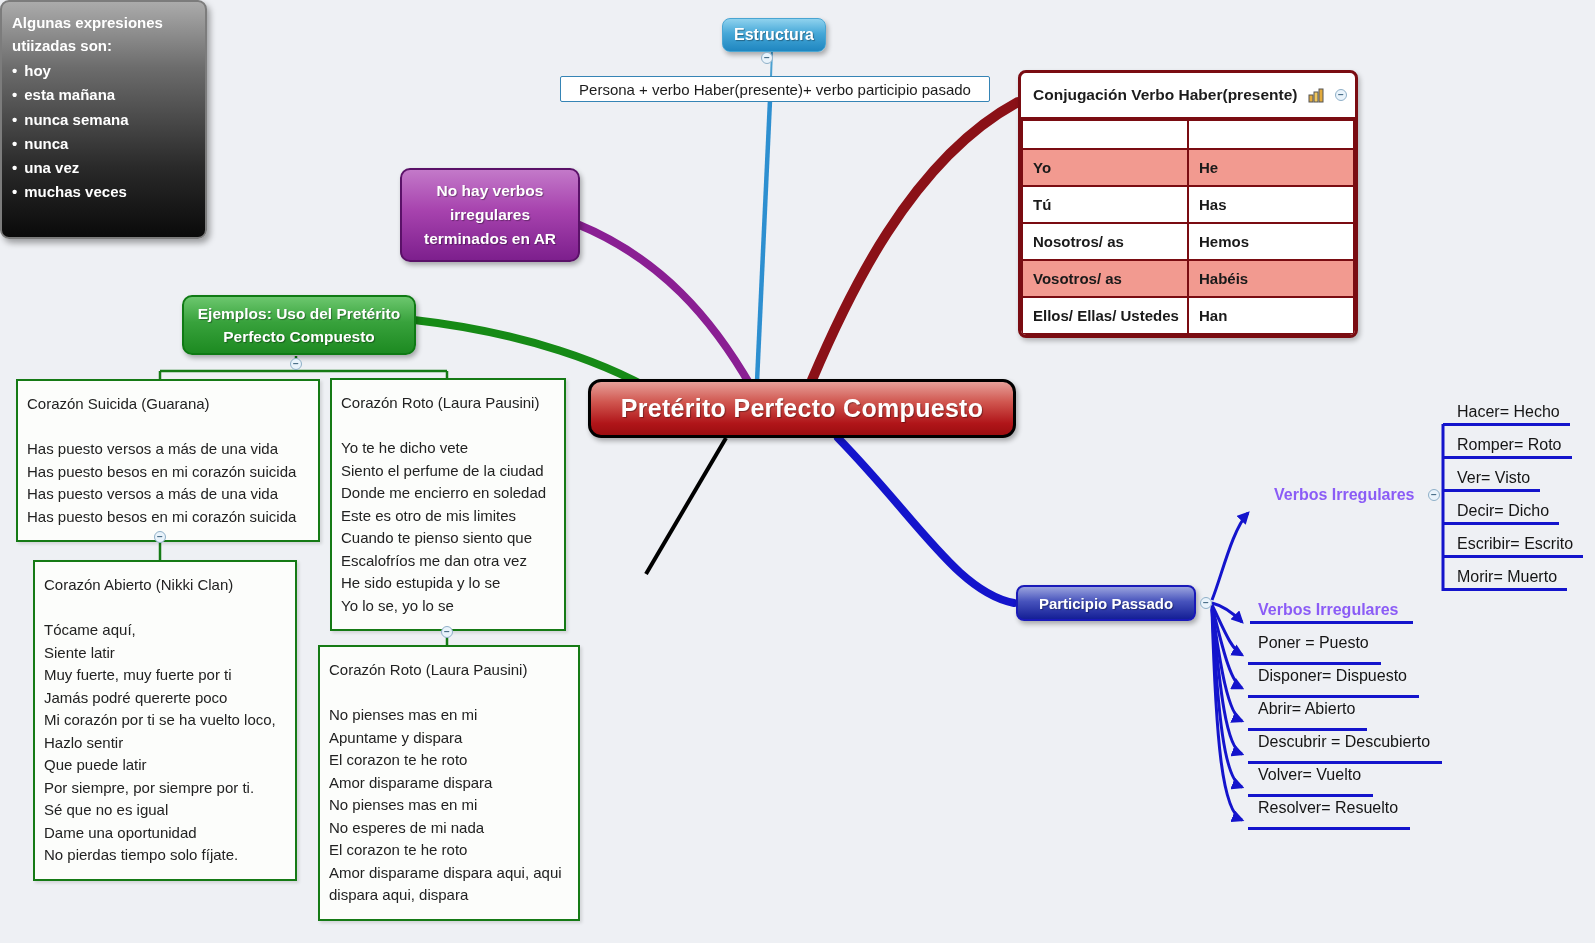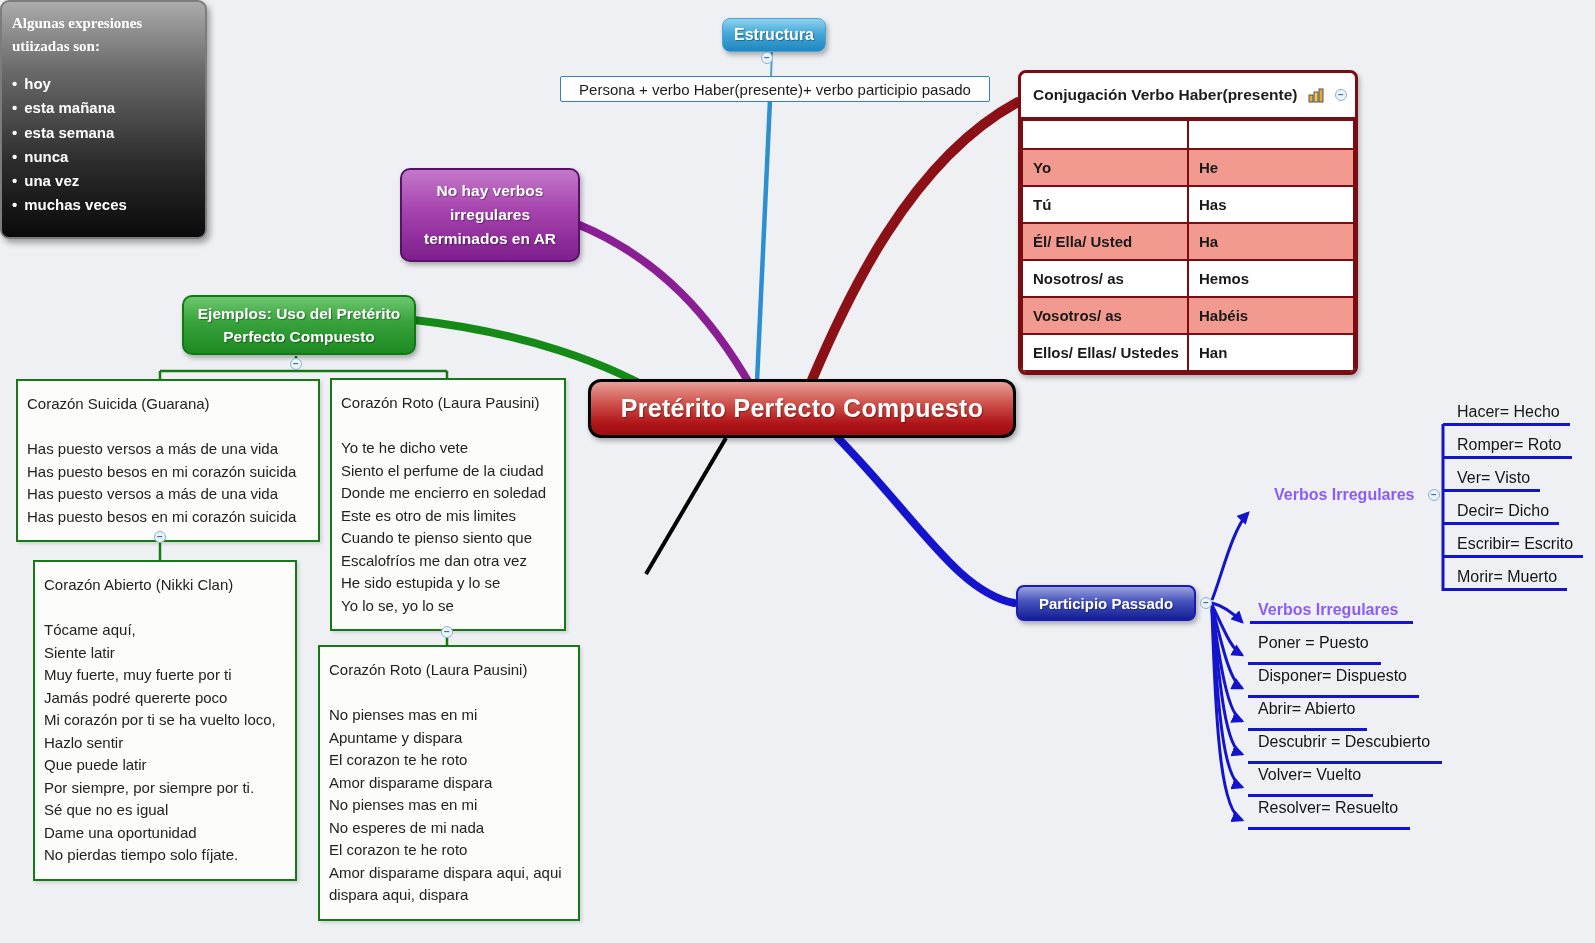--- a/index.html
+++ b/index.html
@@ -54,21 +54,21 @@
     font-size:15px;border-radius:8px;border:2px solid #1a1ab8;
     background:linear-gradient(#9aa3de 0%,#4753bc 45%,#141f96 100%);
   }
   .node-black{
     left:612px;top:575px;width:183px;height:215px;
     border-radius:9px;border:2px solid #7c7c7c;
     background:linear-gradient(#ababab 0%,#6c6c6c 28%,#2a2a2a 70%,#0a0a0a 100%);
     color:#fff;font-weight:bold;font-size:15px;text-align:left;
     display:block;padding:10px 10px;z-index:2;box-shadow:3px 4px 6px rgba(0,0,0,.35);
   }
-  .node-black .ttl{white-space:pre-line;line-height:1.5;margin-bottom:15px;font-family:Liberation Serif, serif;}
+  .node-black .ttl{white-space:pre-line;line-height:1.5;margin-bottom:2px;}
   .node-black .bl{display:flex;gap:7px;line-height:1.62;}
   
   .lyric-box{
     position:absolute;z-index:2;box-sizing:border-box;
     background:#fcfdfb;border:2px solid #157a15;
     color:#222;font-size:15px;line-height:1.5;
     padding:12px 9px;white-space:pre-line;
     box-shadow:2px 2px 3px rgba(0,0,0,.12);
   }
   .box-suicida{left:16px;top:379px;width:304px;}
@@ -179,24 +179,20 @@
         <td></td>
           </tr>
       <tr class="pink">
         <td>Yo</td>
         <td>He</td>
           </tr>
       <tr>
         <td>Tú</td>
         <td>Has</td>
           </tr>
-      <tr class="pink">
-        <td>Él/ Ella/ Usted</td>
-        <td>Ha</td>
-          </tr>
       <tr>
         <td>Nosotros/ as</td>
         <td>Hemos</td>
           </tr>
       <tr class="pink">
         <td>Vosotros/ as</td>
         <td>Habéis</td>
           </tr>
       <tr>
         <td>Ellos/ Ellas/ Ustedes</td>
@@ -253,21 +249,21 @@
     <div class="bl">
         <span>•</span>
         <span>hoy</span>
       </div>
     <div class="bl">
         <span>•</span>
         <span>esta mañana</span>
       </div>
     <div class="bl">
         <span>•</span>
-        <span>esta semana</span>
+        <span>nunca semana</span>
       </div>
     <div class="bl">
         <span>•</span>
         <span>nunca</span>
       </div>
     <div class="bl">
         <span>•</span>
         <span>una vez</span>
       </div>
     <div class="bl">

